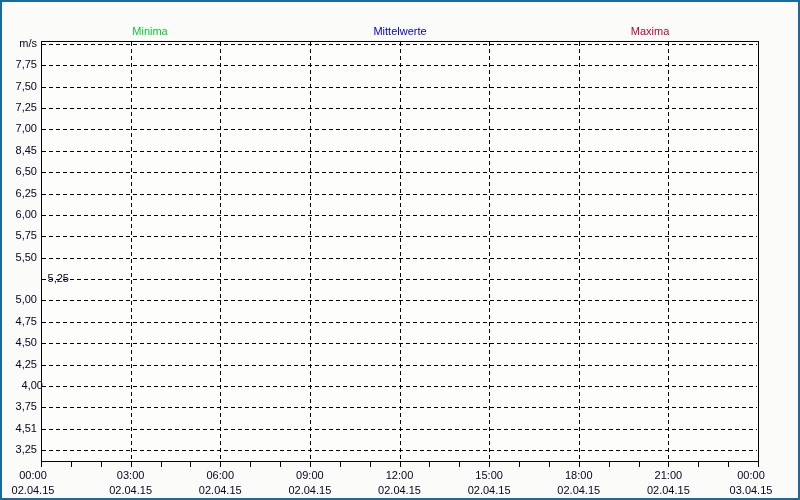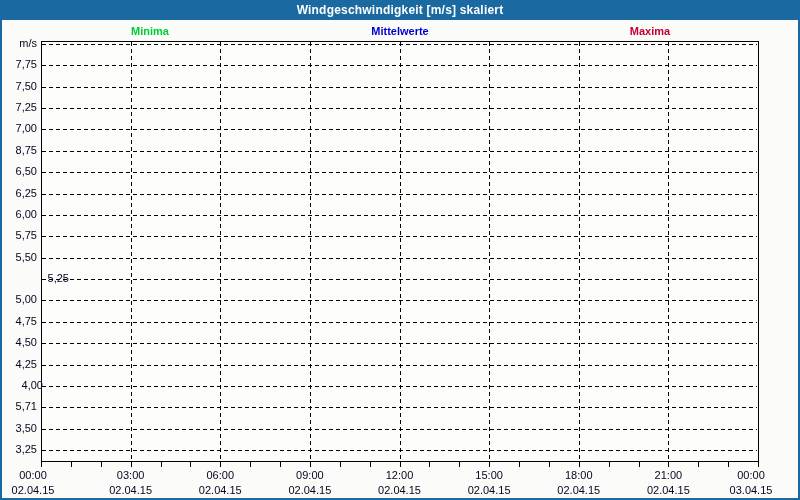--- a/index.html
+++ b/index.html
@@ -16,21 +16,21 @@
   .titlebar {
     position:absolute; left:0; top:0; width:800px; height:20px;
     background:#1A69A0; color:#FFFFFF;
     font-size:12px; font-weight:bold;
     display:flex; align-items:center; justify-content:center;
     letter-spacing:0.2px;
   }
   #legend { position:absolute; left:0; top:25px; width:800px; height:13px; }
   .legend-label {
     position:absolute; top:0; transform:translateX(-50%);
-    font-size:11px; line-height:12px; white-space:nowrap;font-weight:bold;
+    font-size:11px; line-height:12px; white-space:nowrap;
   }
   #plot {
     position:absolute; left:41px; top:41px; width:718px; height:421px;
     box-sizing:border-box; border:1px solid #000000;
     background:#FDFEFC;
   }
   .hgrid {
     position:absolute; left:0; width:715px; height:1px;
     background:repeating-linear-gradient(90deg,#000 0 4px,transparent 4px 7px);
   }
@@ -47,23 +47,20 @@
     position:absolute; transform:translateX(-50%);
     font-size:11px; line-height:13px; color:#05051E; white-space:nowrap;
   }
   .xtime { top:469px; }
   .xdate { top:484px; }
 </style>
 </head>
 <body>
 
 <div id="page">
-  <div class="titlebar">
-    <span>Windgeschwindigkeit [m/s] skaliert</span>
-  </div>
   <div id="legend">
       <div class="legend-label" style="left: 150px; color: rgb(0, 204, 51);">Minima</div>
       <div class="legend-label" style="left: 400px; color: rgb(0, 0, 204);">Mittelwerte</div>
       <div class="legend-label" style="left: 650px; color: rgb(192, 0, 51);">Maxima</div>
     </div>
   <div id="plot">
       <div class="hgrid" style="top: 2px;"></div>
       <div class="hgrid" style="top: 23.37px;"></div>
       <div class="hgrid" style="top: 44.74px;"></div>
       <div class="hgrid" style="top: 66.11px;"></div>
@@ -90,34 +87,34 @@
       <div class="vgrid" style="left: 447.125px;"></div>
       <div class="vgrid" style="left: 536.75px;"></div>
       <div class="vgrid" style="left: 626.375px;"></div>
     </div>
   <div id="yaxis">
       <div class="ylabel" style="top: 37px;">m/s</div>
       <div class="ylabel" style="top: 58.37px;">7,75</div>
       <div class="ylabel" style="top: 79.74px;">7,50</div>
       <div class="ylabel" style="top: 101.11px;">7,25</div>
       <div class="ylabel" style="top: 122.48px;">7,00</div>
-      <div class="ylabel" style="top: 143.85px;">8,75</div>
+      <div class="ylabel" style="top: 143.85px;">8,45</div>
       <div class="ylabel" style="top: 165.22px;">6,50</div>
       <div class="ylabel" style="top: 186.59px;">6,25</div>
       <div class="ylabel" style="top: 207.96px;">6,00</div>
       <div class="ylabel" style="top: 229.33px;">5,75</div>
       <div class="ylabel" style="top: 250.7px;">5,50</div>
       <div class="ylabel" style="top: 272.07px; padding-left: 32px;">5,25</div>
       <div class="ylabel" style="top: 293.44px;">5,00</div>
       <div class="ylabel" style="top: 314.81px;">4,75</div>
       <div class="ylabel" style="top: 336.18px;">4,50</div>
       <div class="ylabel" style="top: 357.55px;">4,25</div>
       <div class="ylabel" style="top: 378.92px; padding-left: 6px;">4,00</div>
-      <div class="ylabel" style="top: 400.29px;">5,71</div>
-      <div class="ylabel" style="top: 421.66px;">3,50</div>
+      <div class="ylabel" style="top: 400.29px;">3,75</div>
+      <div class="ylabel" style="top: 421.66px;">4,51</div>
       <div class="ylabel" style="top: 443.03px;">3,25</div>
     </div>
   <div id="xaxis">
       <div class="xtick" style="left: 41px;"></div>
       <div class="xtick" style="left: 70.875px;"></div>
       <div class="xtick" style="left: 100.75px;"></div>
       <div class="xtick" style="left: 130.625px;"></div>
       <div class="xtick" style="left: 160.5px;"></div>
       <div class="xtick" style="left: 190.375px;"></div>
       <div class="xtick" style="left: 220.25px;"></div>

